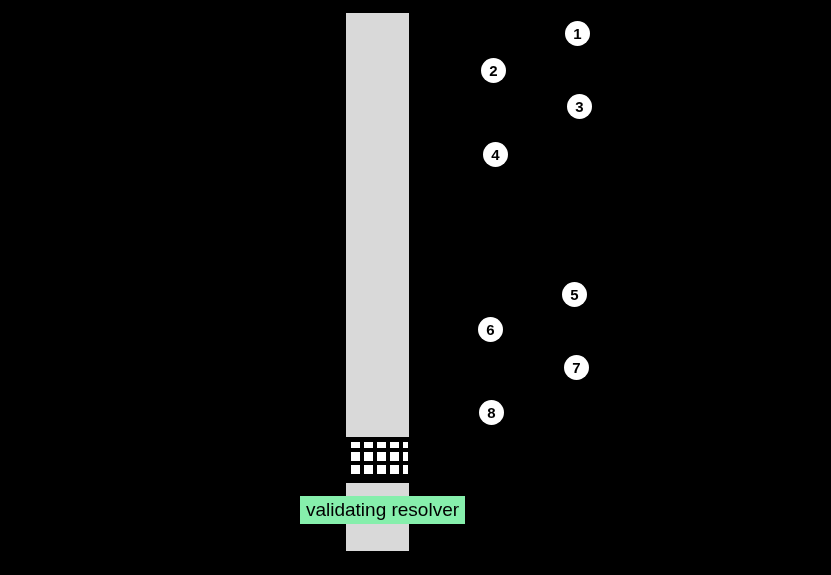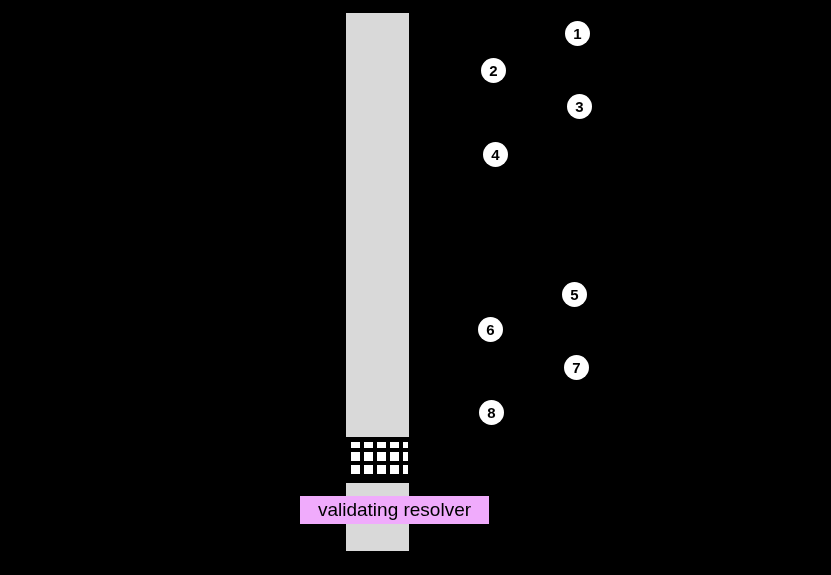--- a/index.html
+++ b/index.html
@@ -59,23 +59,23 @@
     font-size: 15px;
     font-weight: bold;
     line-height: 25px;
     text-align: center;
   }
   
   .resolver-label {
     position: absolute;
     left: 300px;
     top: 496px;
-    width: 189px;
+    width: 165px;
     height: 28px;
-    background: #f0abfc;
+    background: #86efac;
     color: #000;
     font-size: 19px;
     line-height: 28px;
     text-align: center;
     white-space: nowrap;
   }
 </style>
 </head>
 <body>
 

